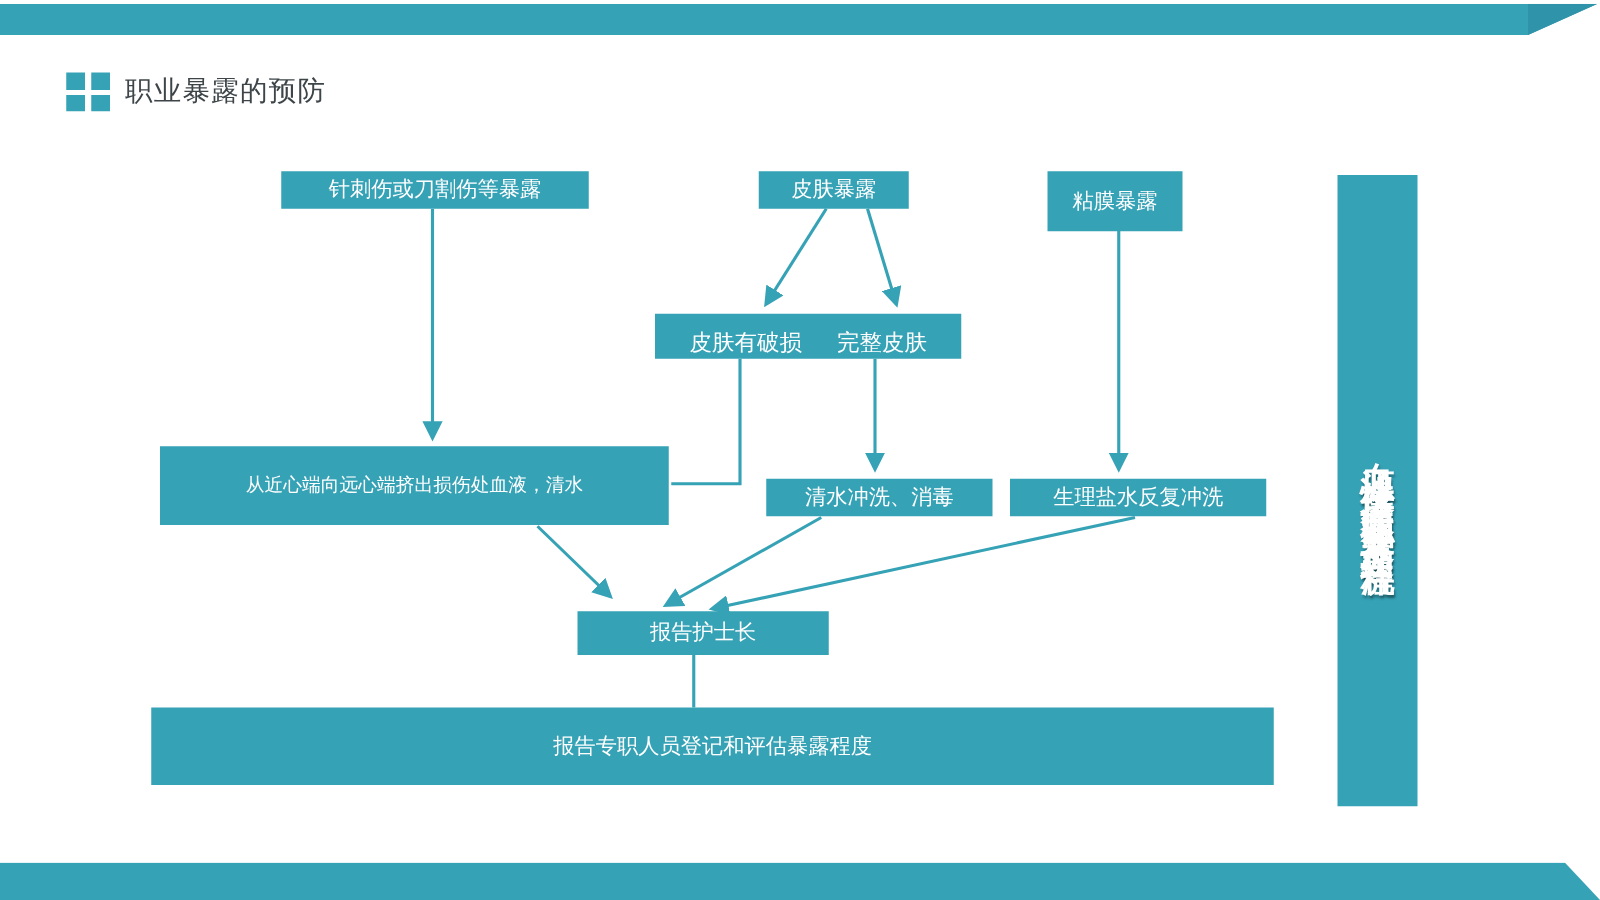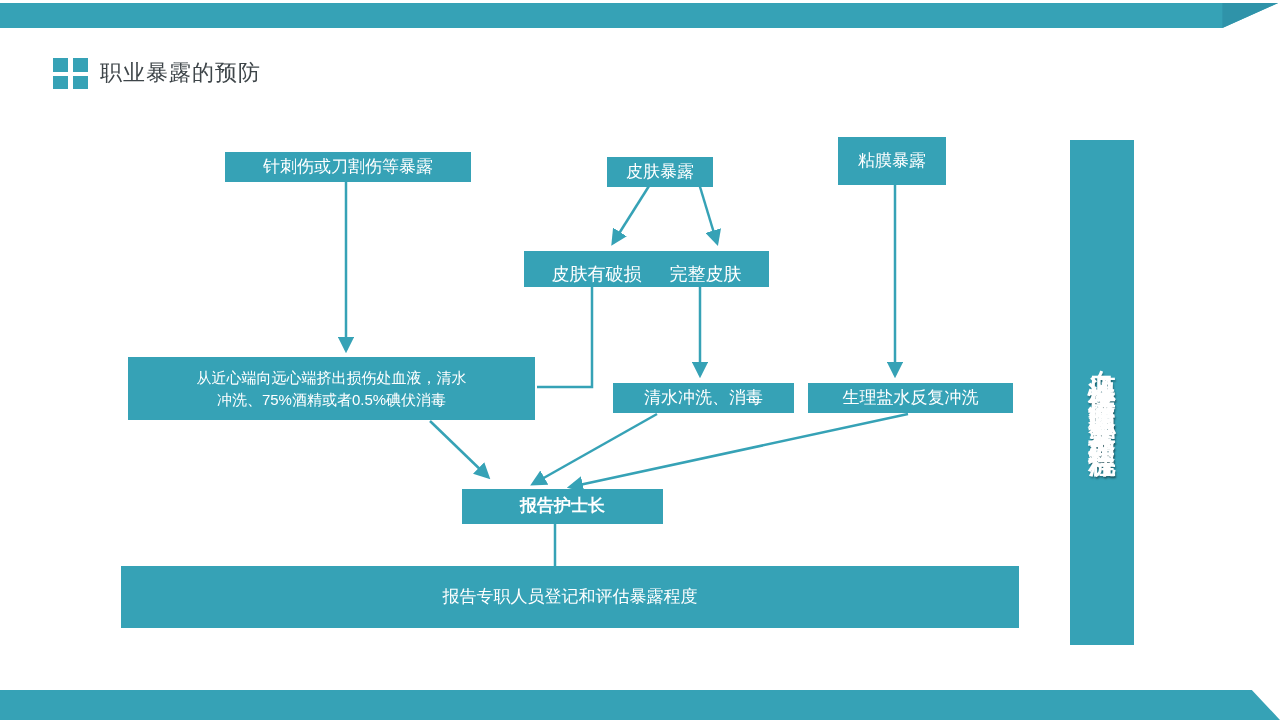--- a/index.html
+++ b/index.html
@@ -105,41 +105,40 @@
   <line x1="694" y1="167" x2="717" y2="243" marker-end="url(#arrow)"></line>
   <line x1="700" y1="287" x2="700" y2="375" marker-end="url(#arrow)"></line>
   <polyline points="592,287 592,387 537,387"></polyline>
   <line x1="895" y1="167" x2="895" y2="375" marker-end="url(#arrow)"></line>
   <line x1="430" y1="421" x2="488" y2="477" marker-end="url(#arrow)"></line>
   <line x1="657" y1="414" x2="533" y2="484" marker-end="url(#arrow)"></line>
   <line x1="908" y1="414" x2="570" y2="487" marker-end="url(#arrow)"></line>
   <line x1="555" y1="524" x2="555" y2="566"></line>
 </svg>
 
-<div class="flow-box" style="left:225px; top:137px; width:246px; height:30px;margin-top:15px;">针刺伤或刀割伤等暴露</div>
+<div class="flow-box" style="left:225px; top:137px; width:246px; height:30px;">针刺伤或刀割伤等暴露</div>
 
-<div class="flow-box" style="left:607px; top:137px; width:106px; height:30px;margin-top:20px;">皮肤暴露</div>
+<div class="flow-box" style="left:607px; top:137px; width:120px; height:30px;">皮肤暴露</div>
 
 <div class="flow-box" style="left:838px; top:137px; width:108px; height:48px;">粘膜暴露</div>
 
 <div class="flow-box two-part" style="left:524px; top:251px; width:245px; height:36px; font-size:18px;">
   <span>皮肤有破损</span>
   <span>完整皮肤</span>
 </div>
 
 <div class="flow-box multiline" style="left:128px; top:357px; width:407px; height:63px; font-size:15px; flex-direction:column;">
   <span>从近心端向远心端挤出损伤处血液，清水</span>
-  <span>冲洗、75%酒精或者0.5%碘伏消毒</span>
 </div>
 
 <div class="flow-box" style="left:613px; top:383px; width:181px; height:30px;">清水冲洗、消毒</div>
 
 <div class="flow-box" style="left:808px; top:383px; width:205px; height:30px;">生理盐水反复冲洗</div>
 
-<div class="flow-box" style="left:462px; top:489px; width:201px; height:35px;font-weight:bold;">报告护士长</div>
+<div class="flow-box" style="left:462px; top:489px; width:201px; height:35px;">报告护士长</div>
 
 <div class="flow-box multiline" style="left:121px; top:566px; width:898px; height:62px; flex-direction:row;">
   <span>报告专职人员登记和评估暴露程度</span>
 </div>
 
 <div class="abs side-banner">
   <span>血源性传播疾病职业暴露处理流程</span>
 </div>
 
 </body></html>

